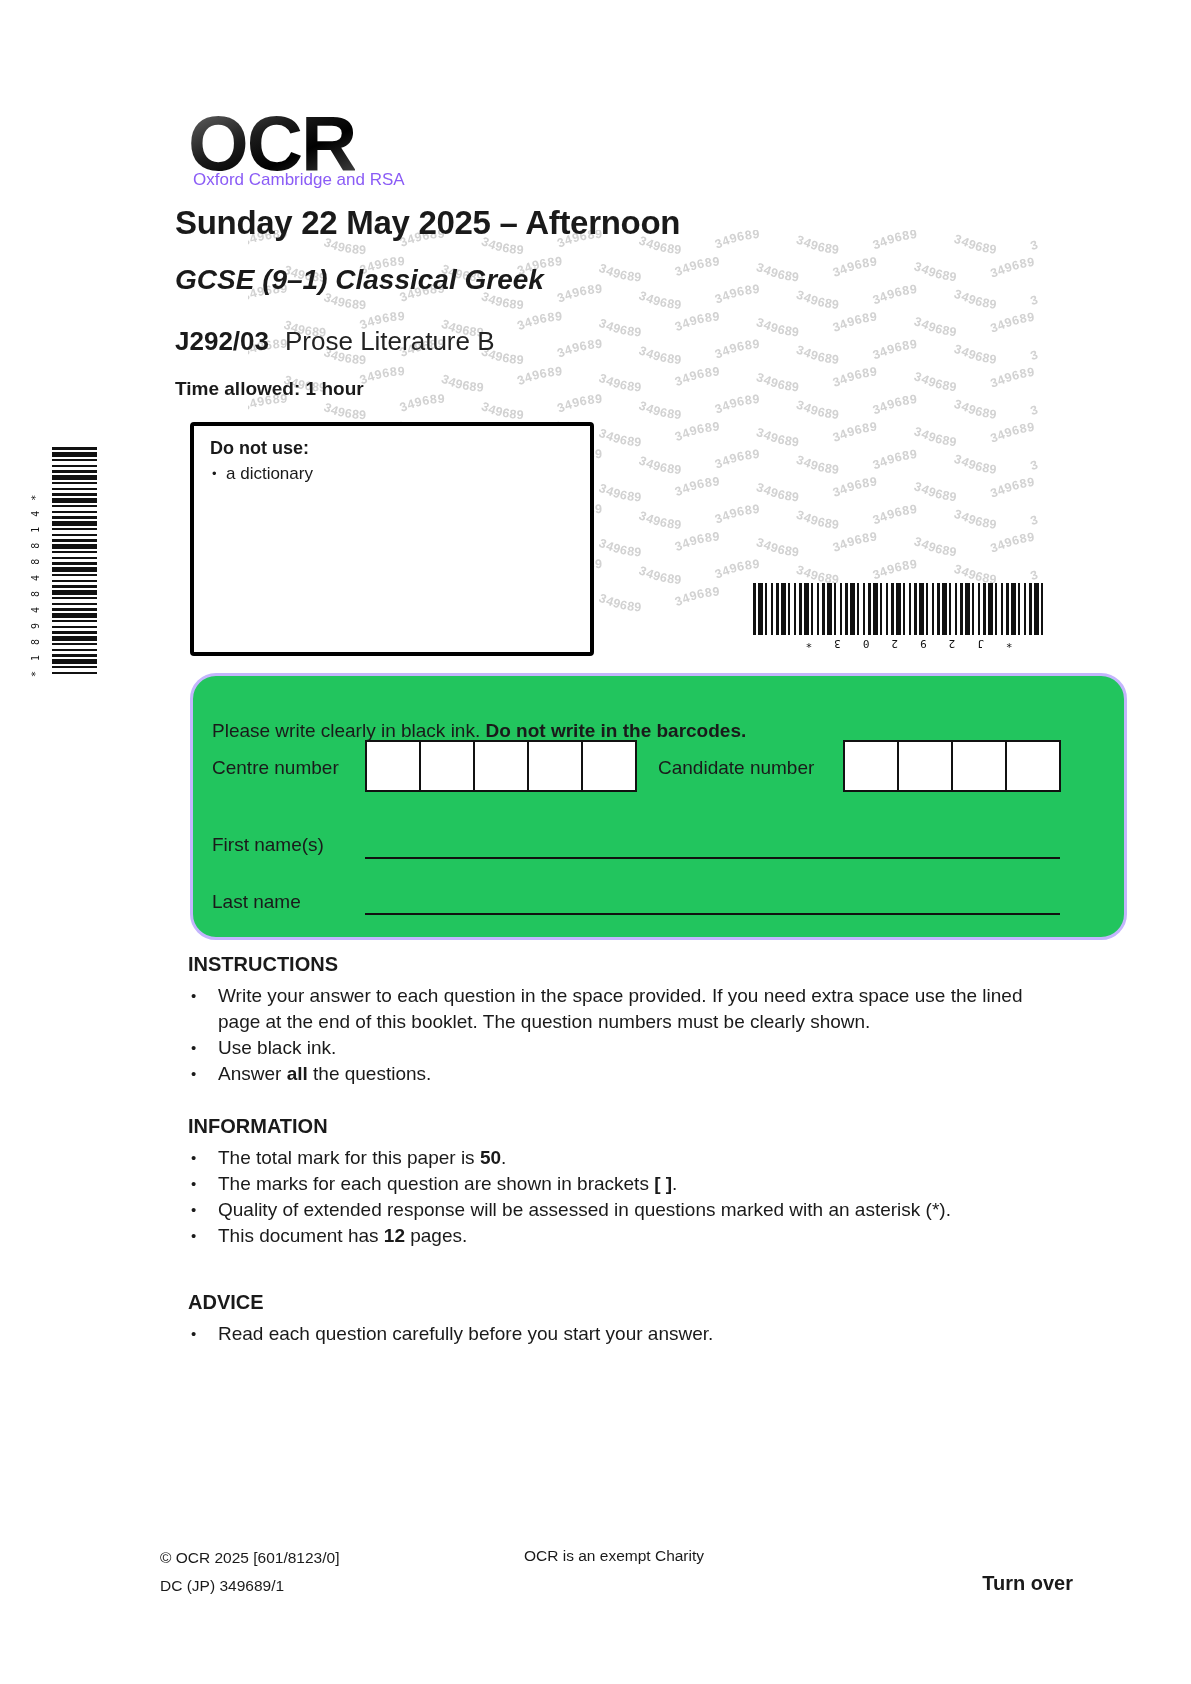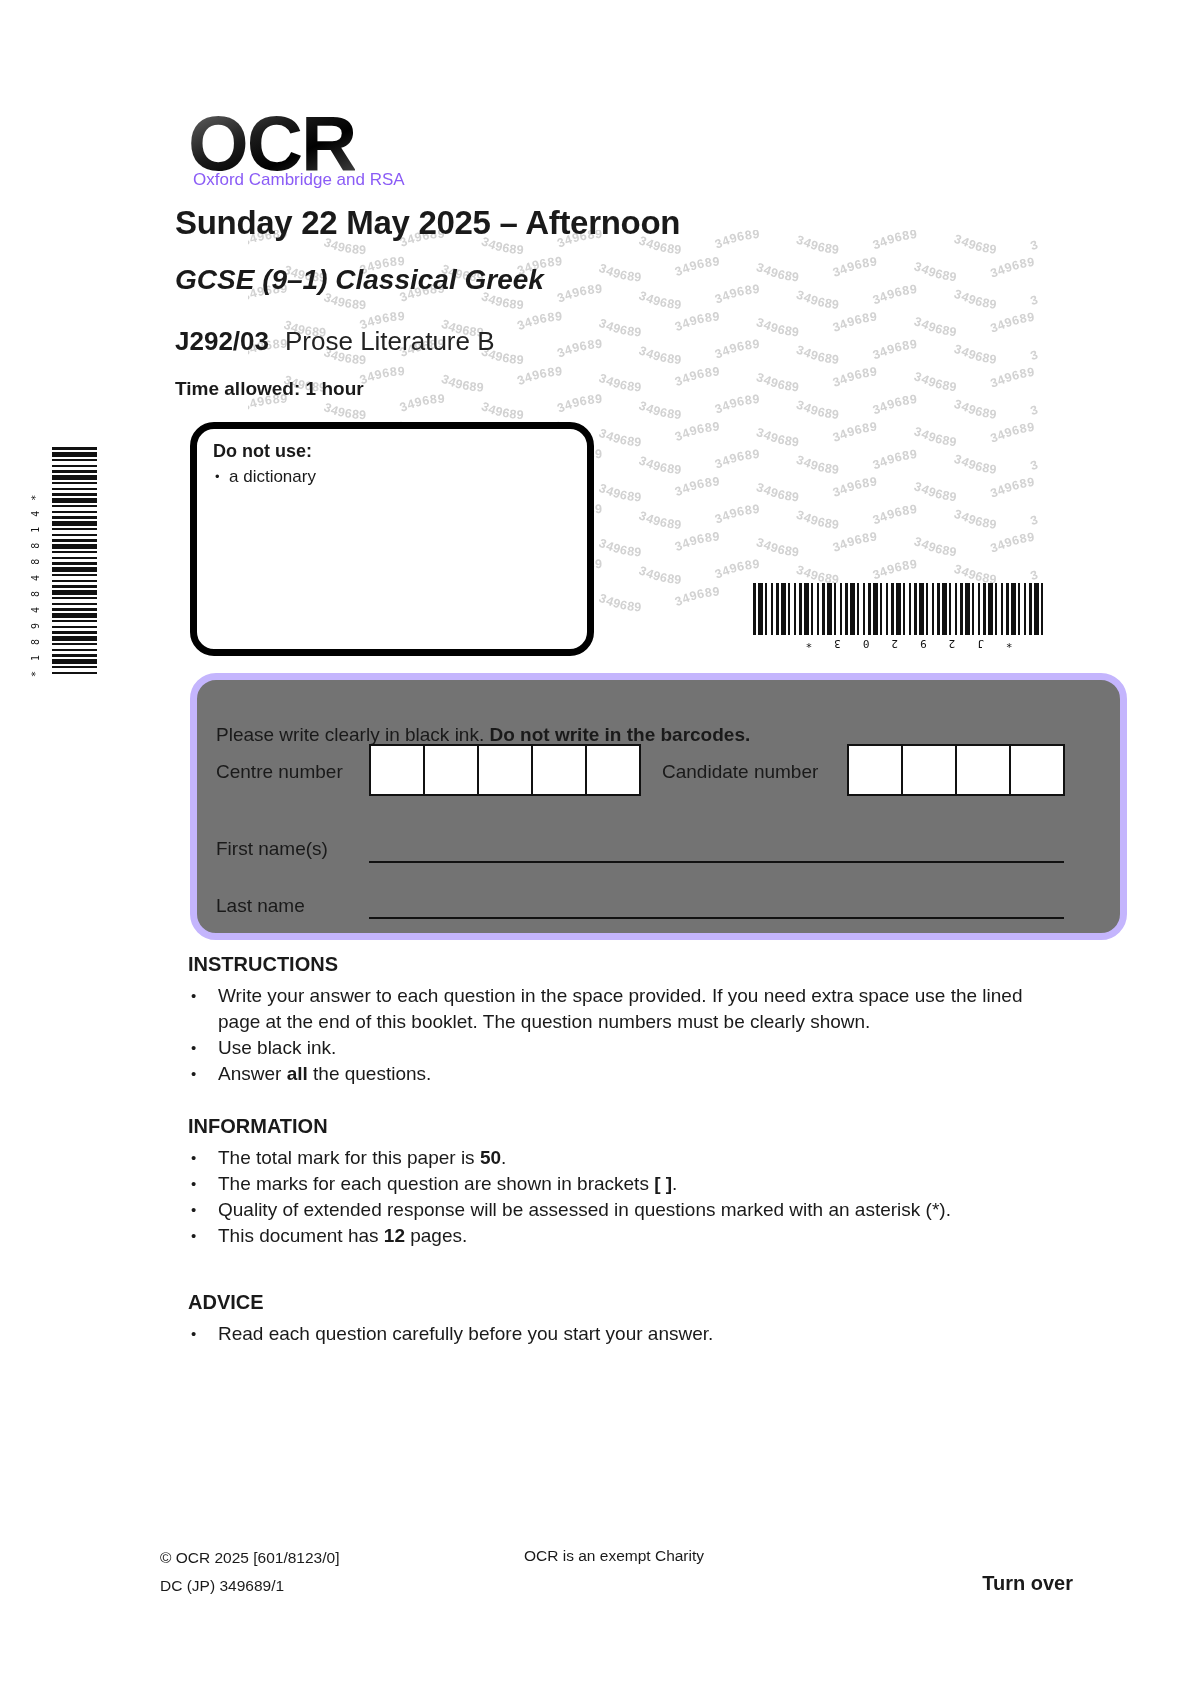--- a/index.html
+++ b/index.html
@@ -19,21 +19,21 @@
   .tagline{position:absolute;left:193px;top:170px;z-index:2;font-size:17px;color:#8b5cf6;}
   
   .h-date{position:absolute;left:175px;top:204px;z-index:2;font-size:33px;font-weight:700;letter-spacing:-.3px;}
   .h-qual{position:absolute;left:175px;top:264px;z-index:2;font-size:28px;font-weight:700;font-style:italic;}
   .h-paper{position:absolute;left:175px;top:326px;z-index:2;font-size:26px;}
   .h-paper .code{font-weight:700;}
   .h-paper .ptitle{font-weight:400;margin-left:16px;color:#222;}
   .h-time{position:absolute;left:175px;top:378px;z-index:2;font-size:19px;font-weight:700;}
   
   .dnu-box{position:absolute;left:190px;top:422px;width:404px;height:234px;z-index:2;
-    background:#fff;border:7px solid #000000;border-radius:24px;box-sizing:border-box;
+    background:#fff;border:4px solid #000000;border-radius:4px;box-sizing:border-box;
     padding:12px 16px;}
   .dnu-title{font-size:18px;font-weight:700;margin-bottom:5px;}
   .dnu-item{font-size:17px;padding-left:16px;position:relative;}
   .dnu-item::before{content:"•";position:absolute;left:2px;font-size:13px;top:2px;}
   
   .vbar{position:absolute;left:52px;top:447px;width:45px;height:230px;z-index:1;
     background:repeating-linear-gradient(180deg,
       #111 0px,#111 3px,#fff 3px,#fff 5px,
       #111 5px,#111 10px,#fff 10px,#fff 12px,
       #111 12px,#111 14px,#fff 14px,#fff 18px,
@@ -45,21 +45,21 @@
     background:repeating-linear-gradient(90deg,
       #111 0px,#111 3px,#fff 3px,#fff 5px,
       #111 5px,#111 10px,#fff 10px,#fff 12px,
       #111 12px,#111 14px,#fff 14px,#fff 18px,
       #111 18px,#111 20px,#fff 20px,#fff 23px);}
   .hbar-text{position:absolute;left:753px;top:637px;width:290px;z-index:1;text-align:center;
     font-family:"DejaVu Sans Mono",monospace;font-size:11px;color:#111;
     letter-spacing:22px;transform:rotate(180deg);}
   
   .cand-box{position:absolute;left:190px;top:673px;width:937px;height:267px;z-index:2;
-    background:#737373;border:7px solid #c4b5fd;border-radius:26px;box-sizing:border-box;}
+    background:#22c55e;border:3px solid #c4b5fd;border-radius:26px;box-sizing:border-box;}
   .cand-instruction{position:absolute;left:19px;top:44px;font-size:19px;}
   .lbl{position:absolute;font-size:19px;}
   .lbl-centre{left:19px;top:81px;}
   .lbl-cand{left:465px;top:81px;text-align:right;}
   .lbl-first{left:19px;top:158px;}
   .lbl-last{left:19px;top:215px;}
   .cellrow{position:absolute;top:64px;display:flex;}
   .cellrow-centre{left:172px;}
   .cellrow-cand{left:650px;}
   .cell{width:52px;height:48px;border:2px solid #111;background:#fff;margin-left:-2px;}

